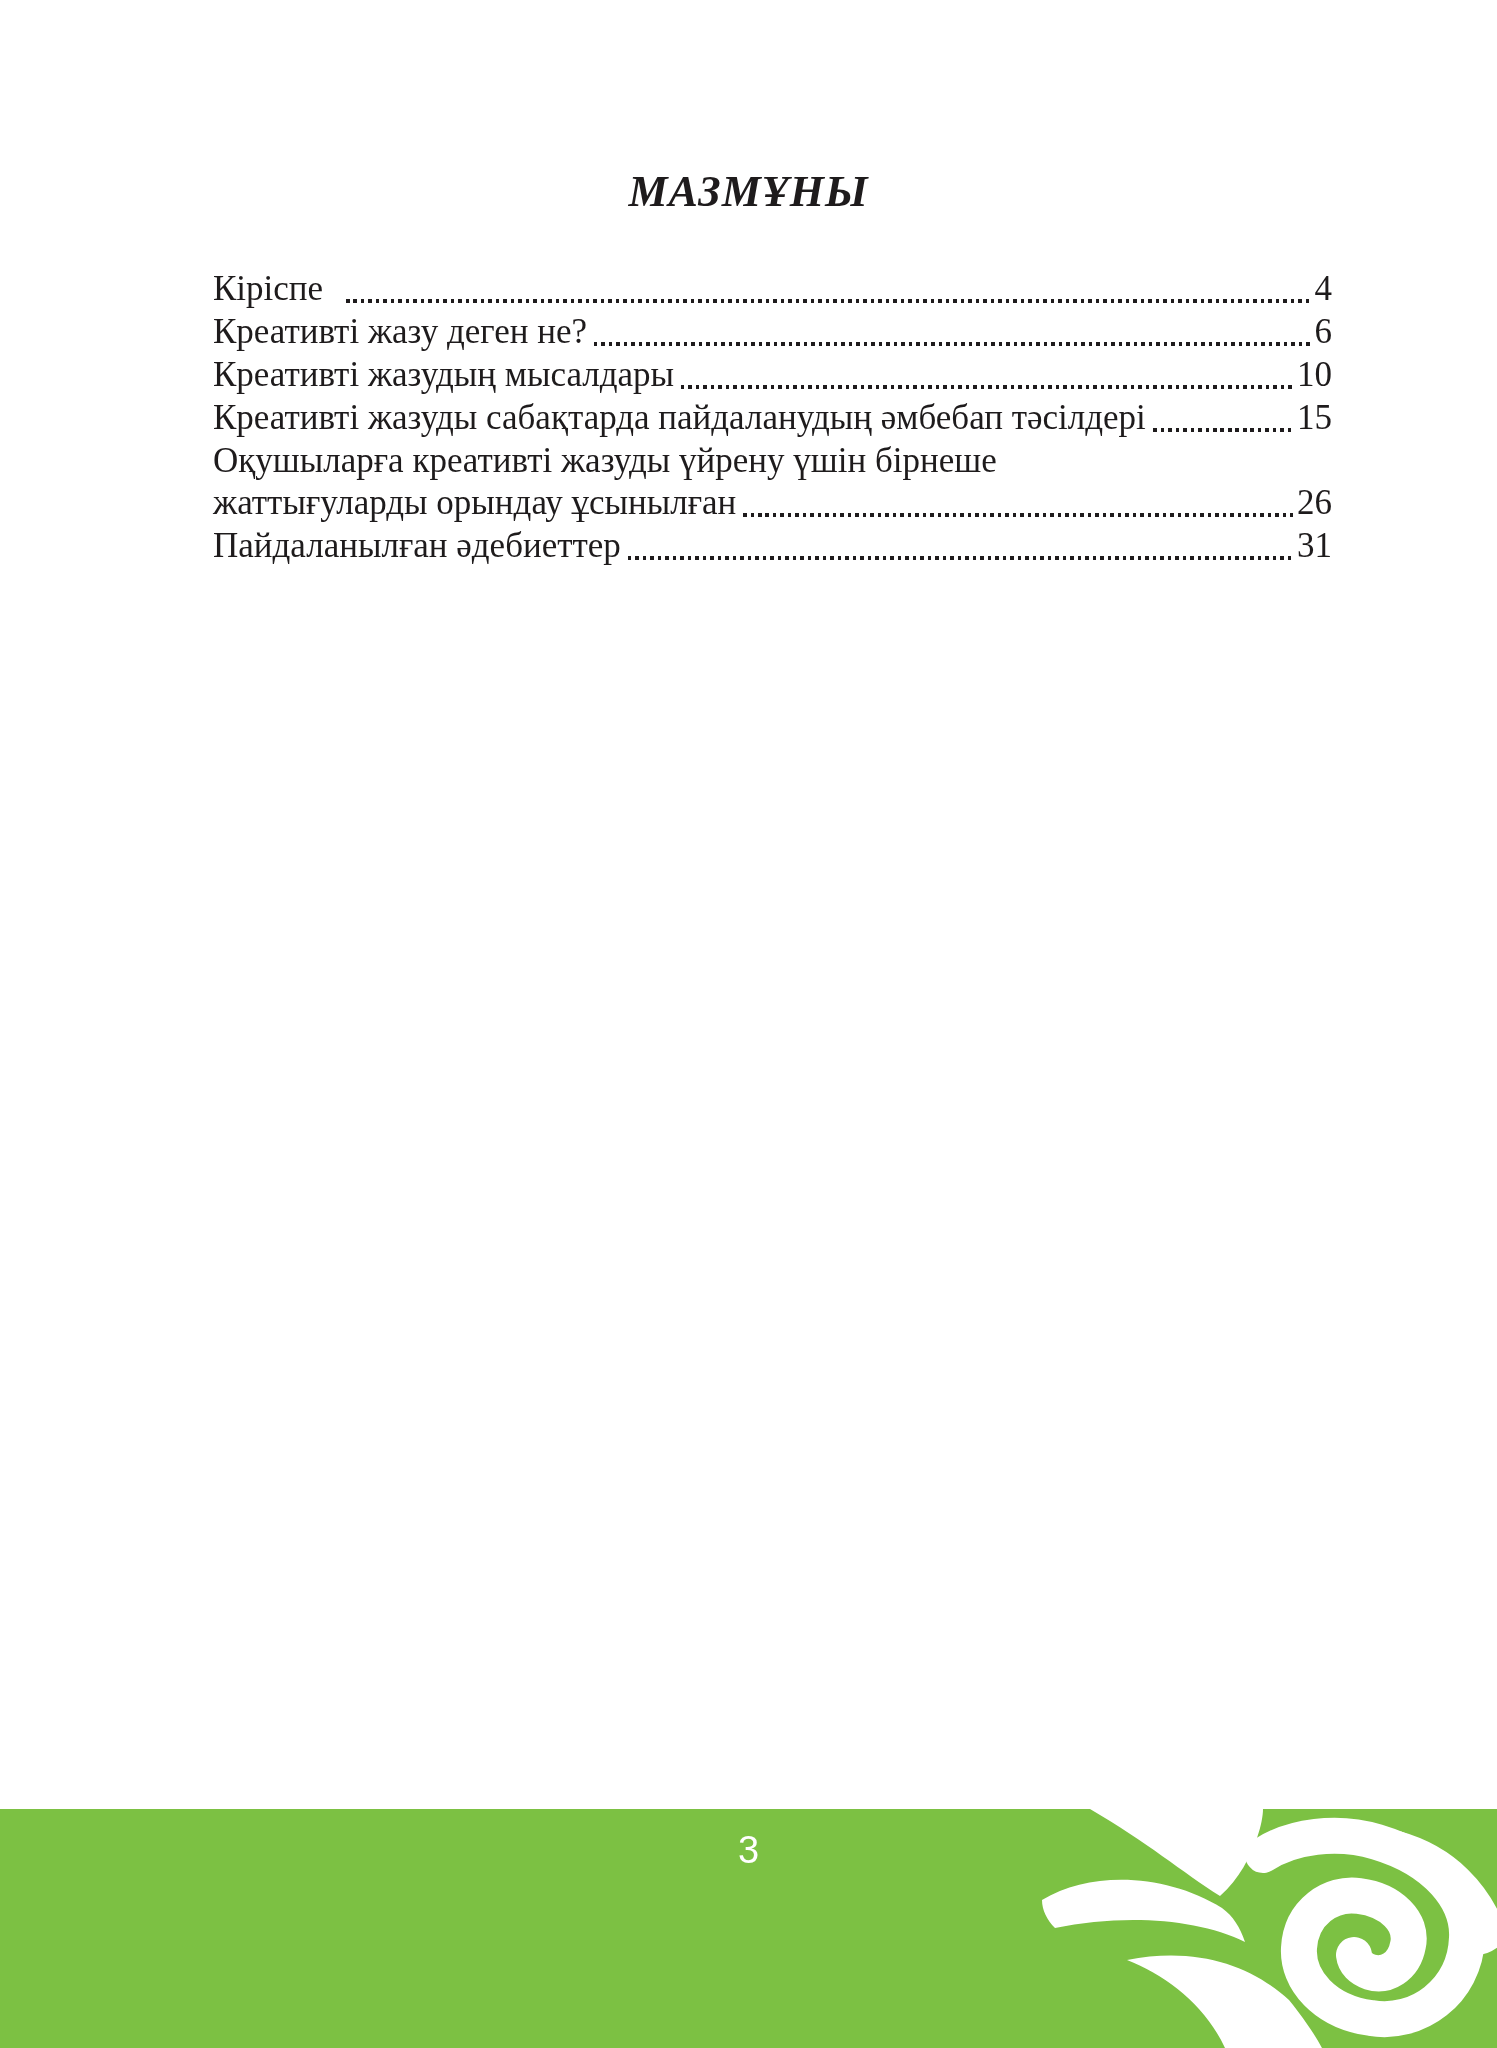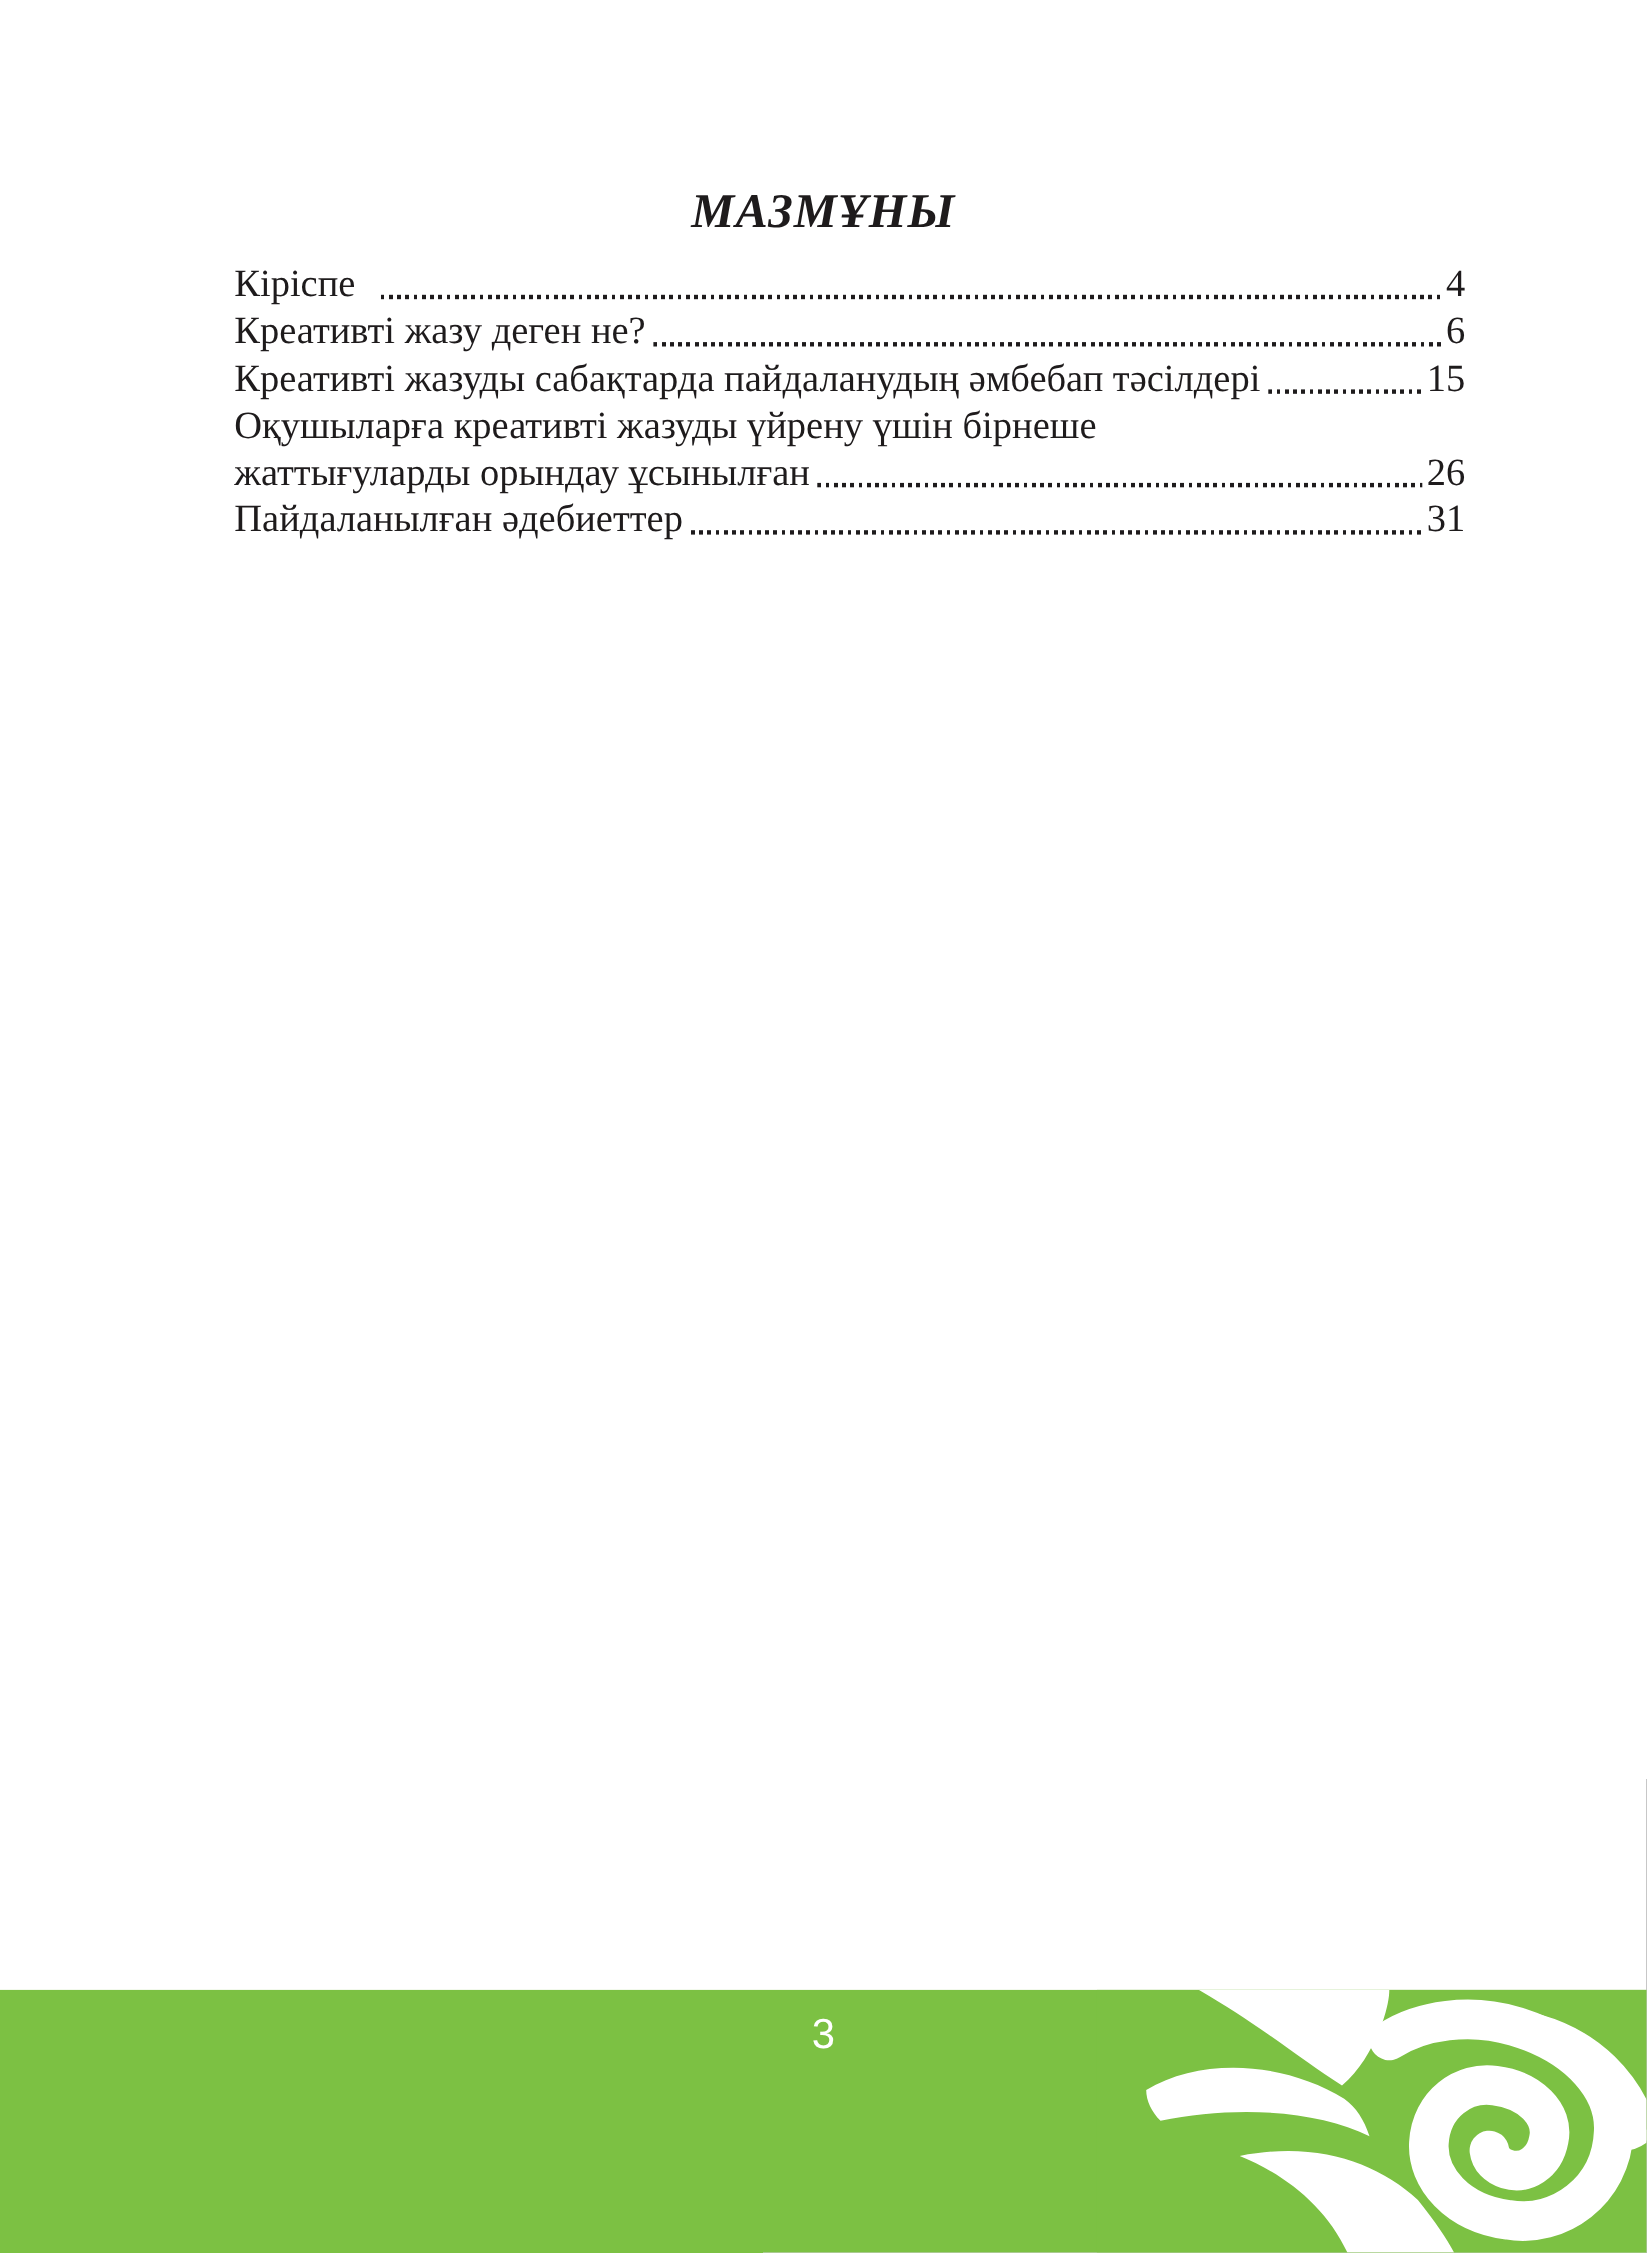--- a/index.html
+++ b/index.html
@@ -15,21 +15,21 @@
     position:absolute;
     top:166px;left:0;width:100%;
     text-align:center;
     font-size:44px;
     font-weight:bold;
     letter-spacing:1px;
     font-style:italic;
   }
   .toc{
     position:absolute;
-    top:237px;left:213px;
+    top:268px;left:213px;
     width:1119px;
   }
   .toc-row{
     display:flex;
     align-items:flex-end;
     height:42.9px;
     font-size:35px;
   }
   .toc-label{
     white-space:nowrap;
@@ -82,20 +82,25 @@
         <span class="toc-label">Кіріспе</span>
         <div class="toc-leader"></div>
         <span class="toc-page">4</span>
       </div>
       <div class="toc-row">
         <span class="toc-label">Креативті жазу деген не?</span>
         <div class="toc-leader"></div>
         <span class="toc-page">6</span>
       </div>
       <div class="toc-row">
+        <span class="toc-label">Креативті жазудың мысалдары</span>
+        <div class="toc-leader"></div>
+        <span class="toc-page">10</span>
+      </div>
+      <div class="toc-row">
         <span class="toc-label">Креативті жазуды сабақтарда пайдаланудың әмбебап тәсілдері</span>
         <div class="toc-leader"></div>
         <span class="toc-page">15</span>
       </div>
       <div class="toc-row no-dots">
         <span class="toc-label">Оқушыларға креативті жазуды үйрену үшін бірнеше</span>
       </div>
       <div class="toc-row">
         <span class="toc-label">жаттығуларды орындау ұсынылған</span>
         <div class="toc-leader"></div>

